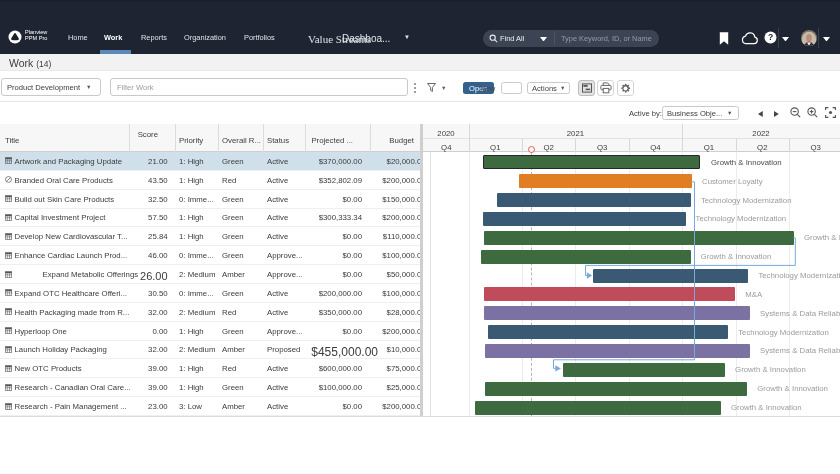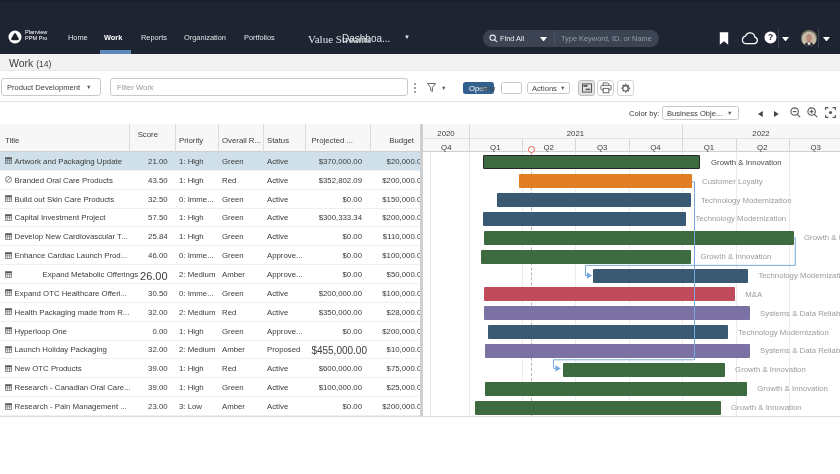--- a/index.html
+++ b/index.html
@@ -102,21 +102,21 @@
 <path d="M3.2 3.2 V0.9 H7.6 L8.8 2.1 V3.2" fill="none" stroke="#666" stroke-width="1"></path>
 <rect x="0.9" y="3.4" width="10.2" height="4.4" rx="0.8" fill="none" stroke="#666" stroke-width="1"></rect>
 <rect x="3.2" y="6.4" width="5.6" height="4.4" fill="#fff" stroke="#666" stroke-width="1"></rect>
 </svg>
 <div class="abs" style="left:617.3px;top:80px;width:16.5px;height:16px;background:#fff;border:1px solid #d5d5d5;border-radius:3px;box-sizing:border-box;"></div>
 <svg class="abs" style="left:620px;top:82.5px;" width="11" height="11" viewBox="0 0 24 24">
 <path fill="#666" d="M12 8a4 4 0 1 0 0 8 4 4 0 0 0 0-8zm9.4 5.6l-2-.3a7.4 7.4 0 0 1-.6 1.5l1.2 1.6a1 1 0 0 1-.1 1.3l-1 1a1 1 0 0 1-1.3.1l-1.6-1.2a7.4 7.4 0 0 1-1.5.6l-.3 2a1 1 0 0 1-1 .8h-1.4a1 1 0 0 1-1-.8l-.3-2a7.4 7.4 0 0 1-1.5-.6l-1.6 1.2a1 1 0 0 1-1.3-.1l-1-1a1 1 0 0 1-.1-1.3l1.2-1.6a7.4 7.4 0 0 1-.6-1.5l-2-.3a1 1 0 0 1-.8-1v-1.4a1 1 0 0 1 .8-1l2-.3a7.4 7.4 0 0 1 .6-1.5L4.9 6.2a1 1 0 0 1 .1-1.3l1-1a1 1 0 0 1 1.3-.1l1.6 1.2a7.4 7.4 0 0 1 1.5-.6l.3-2a1 1 0 0 1 1-.8h1.4a1 1 0 0 1 1 .8l.3 2a7.4 7.4 0 0 1 1.5.6l1.6-1.2a1 1 0 0 1 1.3.1l1 1a1 1 0 0 1 .1 1.3l-1.2 1.6a7.4 7.4 0 0 1 .6 1.5l2 .3a1 1 0 0 1 .8 1v1.4a1 1 0 0 1-.8 1z"></path>
 <circle cx="12" cy="12" r="4.2" fill="#fff"></circle>
 </svg>
 <div class="abs" style="left:0;top:101px;width:840px;height:1px;background:#e4e4e4;"></div>
-<div class="txt" style="left:629px;top:108.5px;font-size:7.6px;color:#3c3c3c;">Color by:</div>
+<div class="txt" style="left:629px;top:108.5px;font-size:7.6px;color:#3c3c3c;">Active by:</div>
 <div class="abs" style="left:662px;top:105.5px;width:77px;height:14px;background:#fff;border:1px solid #c9c9c9;border-radius:2.5px;box-sizing:border-box;"></div>
 <div class="txt" style="left:667px;top:108.5px;font-size:7.6px;color:#3c3c3c;">Business Obje...</div>
 <div class="txt" style="left:727px;top:109.5px;font-size:5.5px;color:#555;">▼</div>
 <div class="txt" style="left:758px;top:108.5px;font-size:6.2px;color:#444;transform:scaleY(1.25);">◀</div>
 <div class="txt" style="left:774px;top:108.5px;font-size:6.2px;color:#444;transform:scaleY(1.25);">▶</div>
 <svg class="abs" style="left:789.5px;top:107px;" width="11" height="11" viewBox="0 0 11 11">
 <circle cx="4.6" cy="4.6" r="3.7" fill="none" stroke="#555" stroke-width="1.1"></circle>
 <line x1="7.3" y1="7.3" x2="10.2" y2="10.2" stroke="#555" stroke-width="1.1"></line>
 <line x1="2.8" y1="4.6" x2="6.4" y2="4.6" stroke="#555" stroke-width="1.1"></line>
 </svg>
@@ -305,21 +305,21 @@
 <rect x="0.4" y="0.4" width="8.2" height="2" fill="#555"></rect>
 <line x1="0.4" y1="4.4" x2="8.6" y2="4.4" stroke="#555" stroke-width="0.7"></line>
 <line x1="3" y1="2.4" x2="3" y2="7.6" stroke="#555" stroke-width="0.7"></line>
 <line x1="5.8" y1="2.4" x2="5.8" y2="7.6" stroke="#555" stroke-width="0.7"></line>
 </svg>
 <div class="txt" style="left:14.5px;top:221.43px;font-size:7.8px;color:#3a3a3a;">Launch Holiday Packaging</div>
 <div class="txt" style="right:272.4px;top:221.43px;font-size:7.8px;color:#3a3a3a;">32.00</div>
 <div class="txt" style="left:179px;top:221.43px;font-size:7.8px;color:#3a3a3a;">2: Medium</div>
 <div class="txt" style="left:222px;top:221.43px;font-size:7.8px;color:#3a3a3a;">Amber</div>
 <div class="txt" style="left:267px;top:221.43px;font-size:7.8px;color:#3a3a3a;">Proposed</div>
-<div class="txt" style="right:73px;top:221.43px;font-size:10px;color:#3a3a3a;">$455,000.00</div>
+<div class="txt" style="right:62px;top:221.43px;font-size:12px;color:#3a3a3a;">$455,000.00</div>
 <div class="txt" style="right:14.4px;top:221.43px;font-size:7.8px;color:#3a3a3a;">$10,000.00</div>
 <div class="abs" style="left:0;top:235.46px;width:440px;height:18.86px;background:#fff;border-bottom:1px solid #efeff1;box-sizing:border-box;"></div>
 <svg class="abs" style="left:4.5px;top:240.89px;" width="7" height="7" viewBox="0 0 9 8">
 <rect x="0.4" y="0.4" width="8.2" height="7.2" fill="none" stroke="#555" stroke-width="0.8"></rect>
 <rect x="0.4" y="0.4" width="8.2" height="2" fill="#555"></rect>
 <line x1="0.4" y1="4.4" x2="8.6" y2="4.4" stroke="#555" stroke-width="0.7"></line>
 <line x1="3" y1="2.4" x2="3" y2="7.6" stroke="#555" stroke-width="0.7"></line>
 <line x1="5.8" y1="2.4" x2="5.8" y2="7.6" stroke="#555" stroke-width="0.7"></line>
 </svg>
 <div class="txt" style="left:14.5px;top:240.29px;font-size:7.8px;color:#3a3a3a;">New OTC Products</div>

